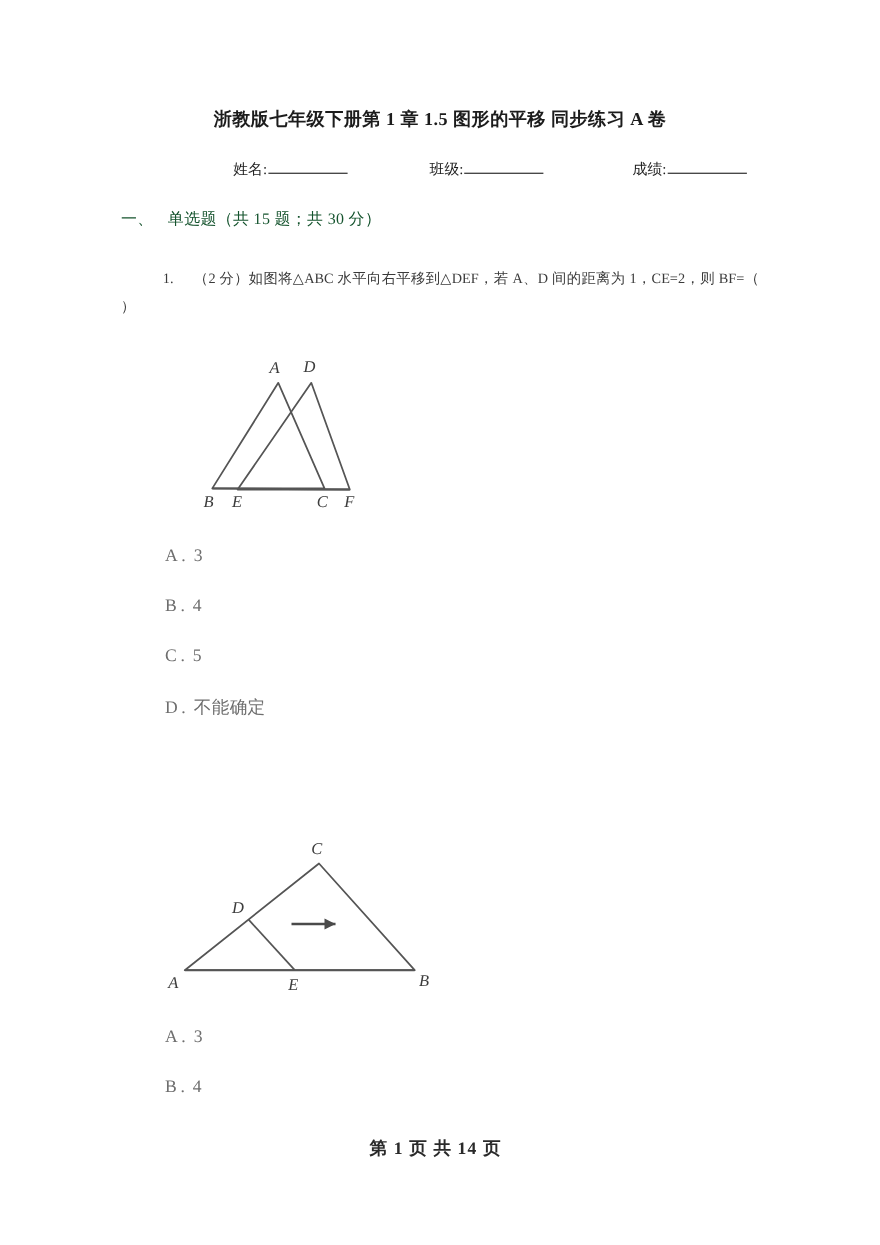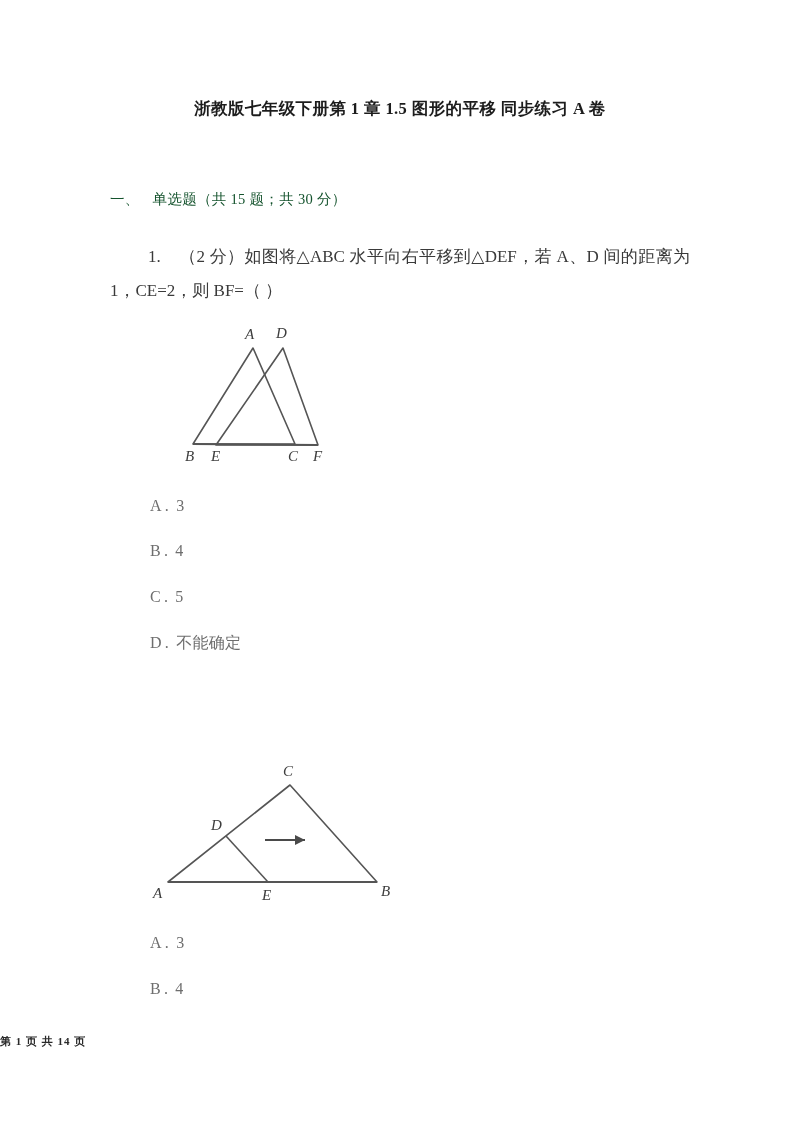--- a/index.html
+++ b/index.html
@@ -66,21 +66,21 @@
     color: #14532d;
     letter-spacing: 0.3px;
   }
   .section-heading .sec-num { margin-right: 13px; }
 
   
   .question {
     position: absolute;
     left: 110px;
     width: 580px;
-    font-size: 17px;
+    font-size: 13px;
     line-height: 2.0;
     color: #3a3a3a;
     text-align: justify;
   }
   .question .q-indent { display: inline-block; width: 38px; }
   .question .q-num { margin-right: 18px; }
 
   .q1 { top: 240px; }
   .q2 { top: 662px; }
 
@@ -109,33 +109,41 @@
     font-style: italic;
     font-size: 15px;
     fill: #3d3d3d;
   }
 
   
   .footer {
     position: absolute;
     left: 0; top: 1034px;
     width: 792px;
-    font-size: 11px;
+    text-align: center;
+    font-size: 16px;
     color: #555555;
     letter-spacing: 1px;
   }
   .footer b { font-weight: bold; color: #2a2a2a; }
 </style>
 </head>
 <body>
 
 <div class="page">
 
   <div class="doc-title">浙教版七年级下册第 1 章  1.5 图形的平移  同步练习 A 卷</div>
 
+  <div class="info-row">
+    <span class="info-field"><span class="info-label">姓名:</span><span class="info-blank"></span></span>
+    <span class="gap-a"></span>
+    <span class="info-field"><span class="info-label">班级:</span><span class="info-blank"></span></span>
+    <span class="gap-b"></span>
+    <span class="info-field"><span class="info-label">成绩:</span><span class="info-blank"></span></span>
+  </div>
 
   <div class="section-heading">
     <span class="sec-num">一、</span><span>单选题（共 15 题；共 30 分）</span>
   </div>
 
   <div class="question q1">
     <span class="q-indent"></span><span class="q-num">1.</span><span>（2 分）</span><span>如图将△ABC 水平向右平移到△DEF，若 A、D 间的距离为 1，CE=2，则 BF=（      ）</span>
   </div>
 
   <div class="figure fig1">

